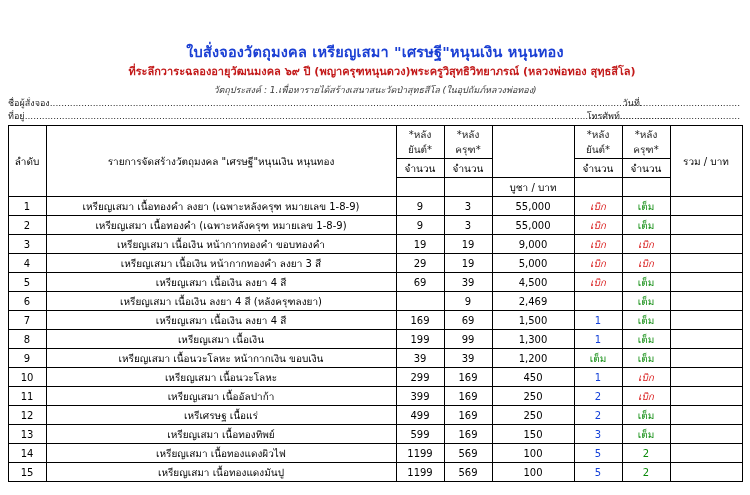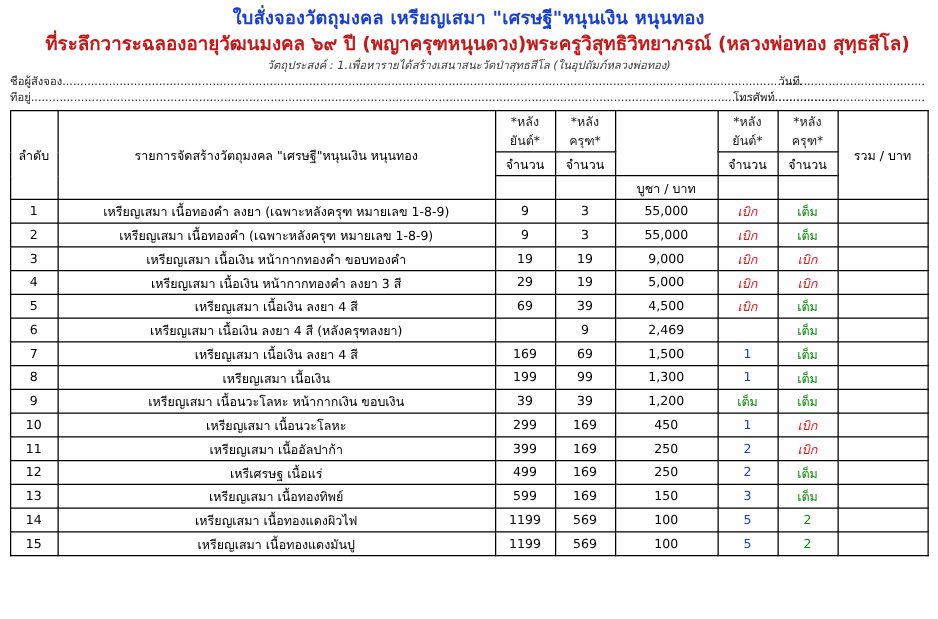--- a/index.html
+++ b/index.html
@@ -12,35 +12,36 @@
     background: #ffffff;
     font-family: "DejaVu Sans", "Liberation Sans", sans-serif;
     color: #000000;
     overflow: hidden;
   }
   .page {
     position: relative;
     width: 750px;
     height: 387px;
     box-sizing: border-box;
+    margin-top: 37px;
   }
   .header {
     text-align: center;
     padding-top: 6px;
   }
   .title1 {
     color: #1a3fd4;
     font-size: 14.5px;
     font-weight: bold;
     letter-spacing: 0.2px;
     line-height: 18px;
   }
   .title2 {
     color: #c31a1a;
-    font-size: 15px;
+    font-size: 11px;
     font-weight: bold;
     margin-top: 4px;
     line-height: 14px;
     padding-left: 14px;
   }
   .title3 {
     color: #3a3a3a;
     font-size: 9px;
     margin-top: 5px;
     line-height: 13px;

